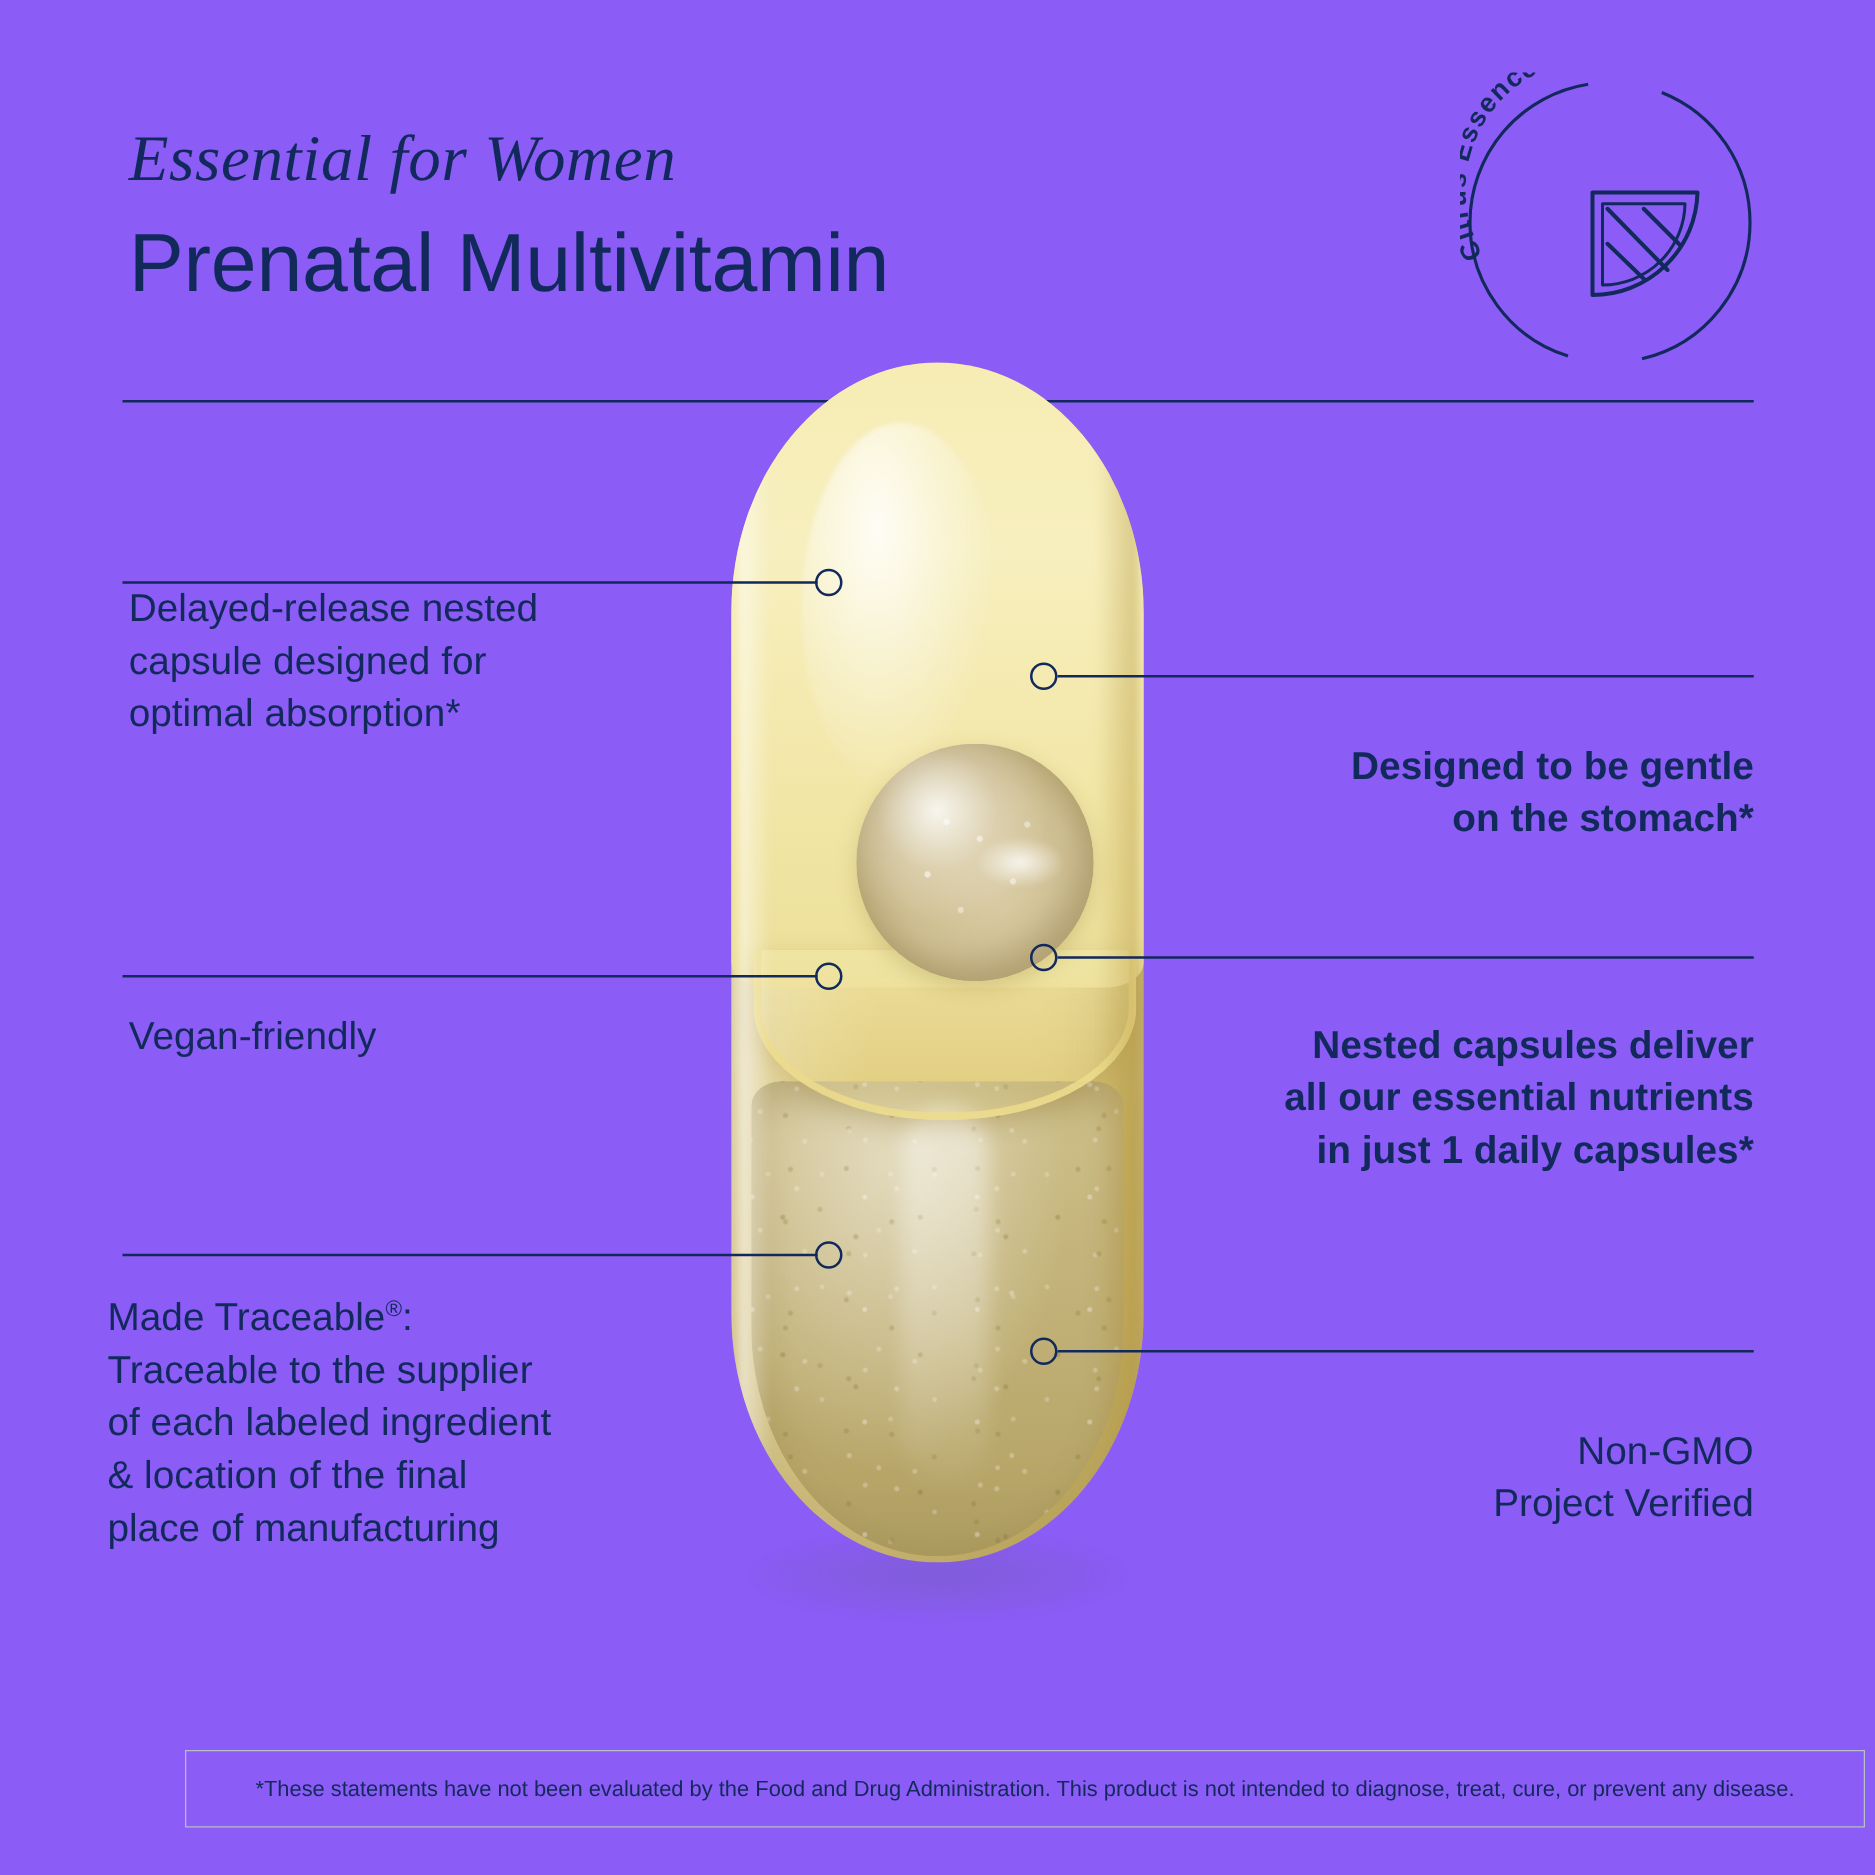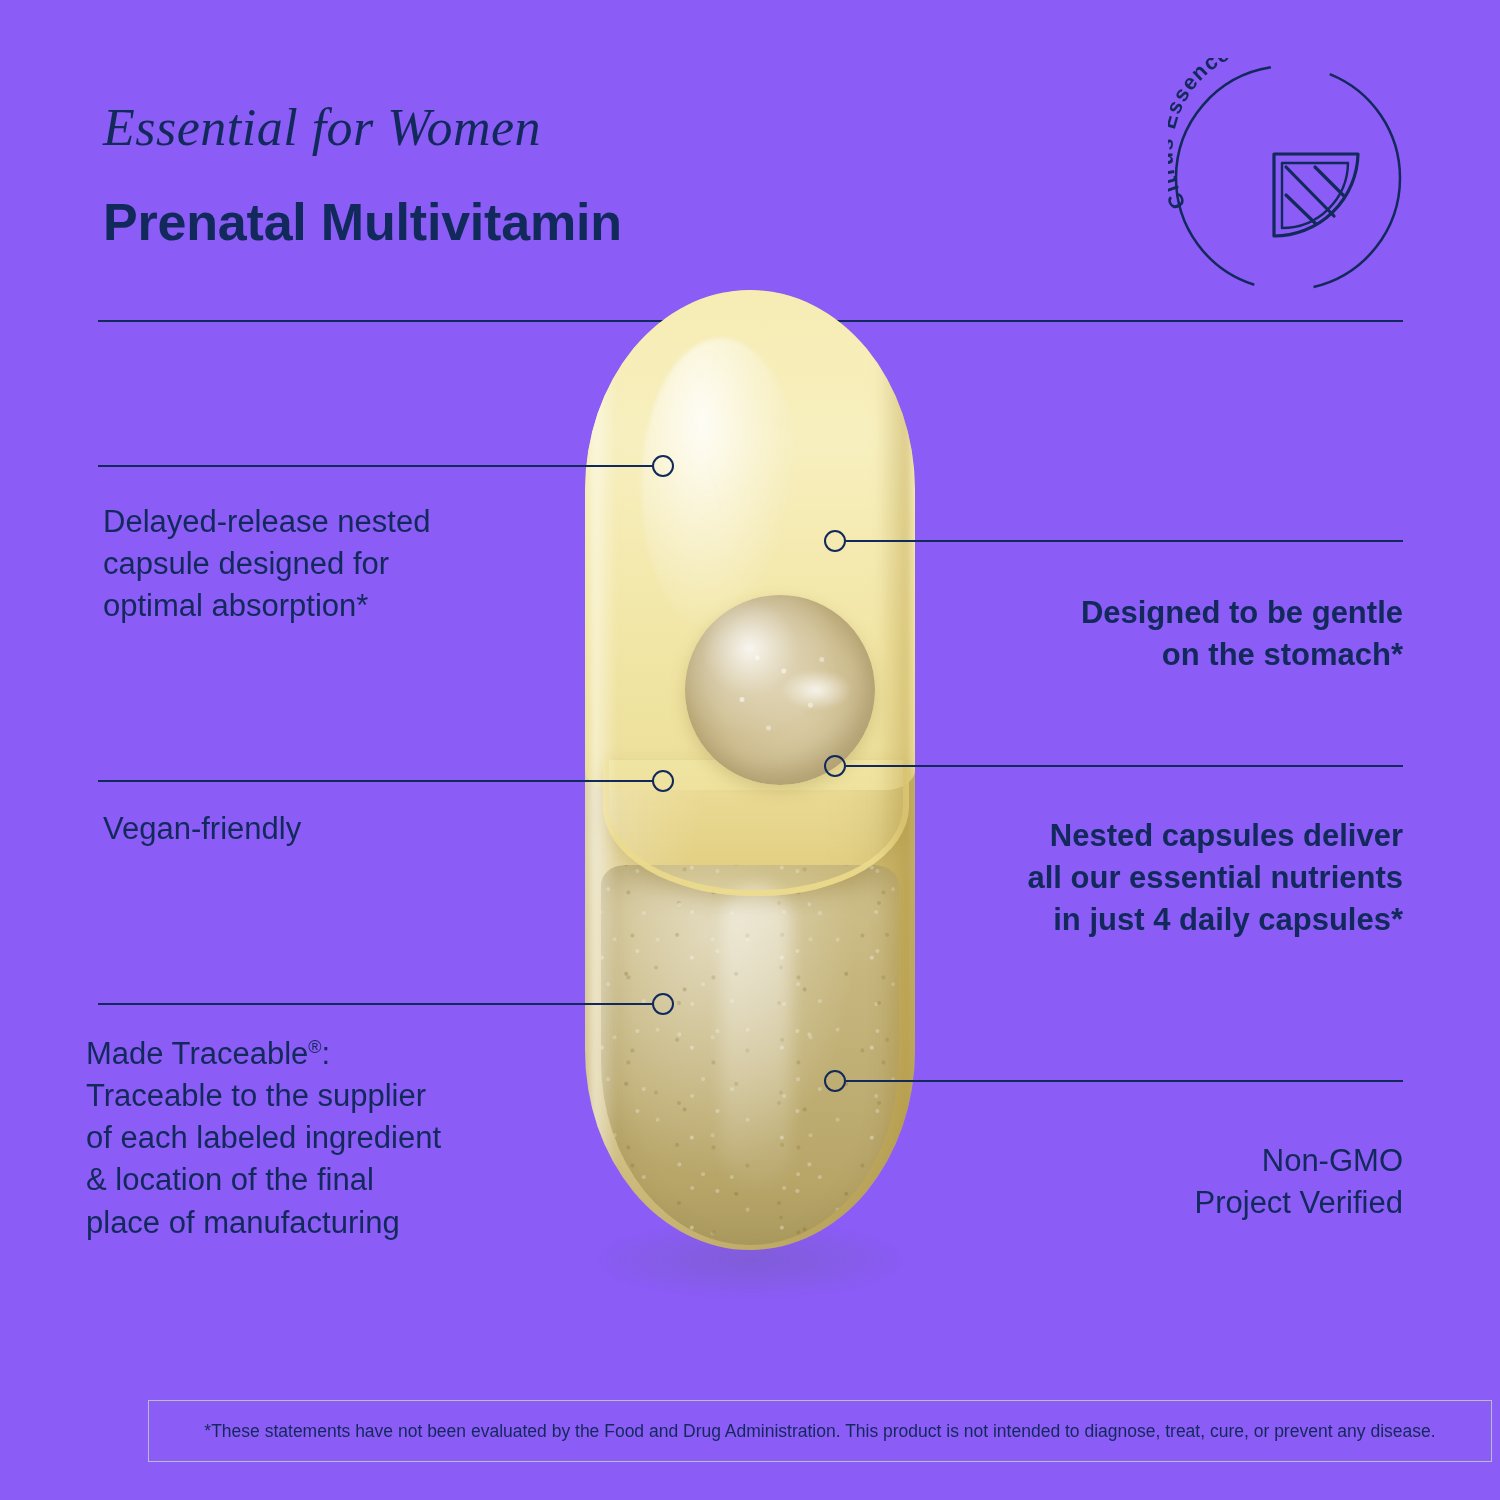--- a/index.html
+++ b/index.html
@@ -25,23 +25,23 @@
     font-family: "Liberation Serif", serif;
     font-style: italic;
     font-size: 52px;
     letter-spacing: 0.5px;
     color: #12295c;
     white-space: nowrap;
   }
   .title {
     position: absolute;
     left: 103px;
-    top: 192px;
-    font-size: 52px;
-    font-weight: bold;
+    top: 172px;
+    font-size: 66px;
+    font-weight: normal;
     letter-spacing: -0.2px;
     color: #12295c;
     white-space: nowrap;
   }
   .header-rule {
     position: absolute;
     left: 98px;
     top: 320px;
     width: 1305px;
     height: 2px;
@@ -333,21 +333,21 @@
       <div class="cap-top-gloss"></div>
       <div class="cap-top-gloss2"></div>
       <div class="cap-edge-left"></div>
       <div class="cap-edge-right"></div>
     </div>
   </div>
 
   <div class="callout">
     <div class="rule" style="left:98px; top:465px; width:556px;"></div>
     <div class="dot" style="left:652px; top:455px;"></div>
-    <div class="ctext" style="left:103px; top:501px; width:470px;">Delayed-release nested
+    <div class="ctext" style="left:103px; top:466px; width:470px;">Delayed-release nested
 capsule designed for
 optimal absorption*</div>
   </div>
 
   <div class="callout">
     <div class="rule" style="left:98px; top:780px; width:556px;"></div>
     <div class="dot" style="left:652px; top:770px;"></div>
     <div class="ctext" style="left:103px; top:808px; width:470px;">Vegan-friendly</div>
   </div>
 
@@ -366,21 +366,21 @@
     <div class="dot" style="left:824px; top:530px;"></div>
     <div class="ctext right bold" style="left:933px; top:570px; width:470px;">Designed to be gentle
 on the stomach*</div>
   </div>
 
   <div class="callout">
     <div class="rule" style="left:846px; top:765px; width:557px;"></div>
     <div class="dot" style="left:824px; top:755px;"></div>
     <div class="ctext right bold" style="left:933px; top:793px; width:470px;">Nested capsules deliver
 all our essential nutrients
-in just 4 daily capsules*</div>
+in just 1 daily capsules*</div>
   </div>
 
   <div class="callout">
     <div class="rule" style="left:846px; top:1080px; width:557px;"></div>
     <div class="dot" style="left:824px; top:1070px;"></div>
     <div class="ctext right" style="left:933px; top:1140px; width:470px;">Non-GMO
 Project Verified</div>
   </div>
 
   <div class="footer">

